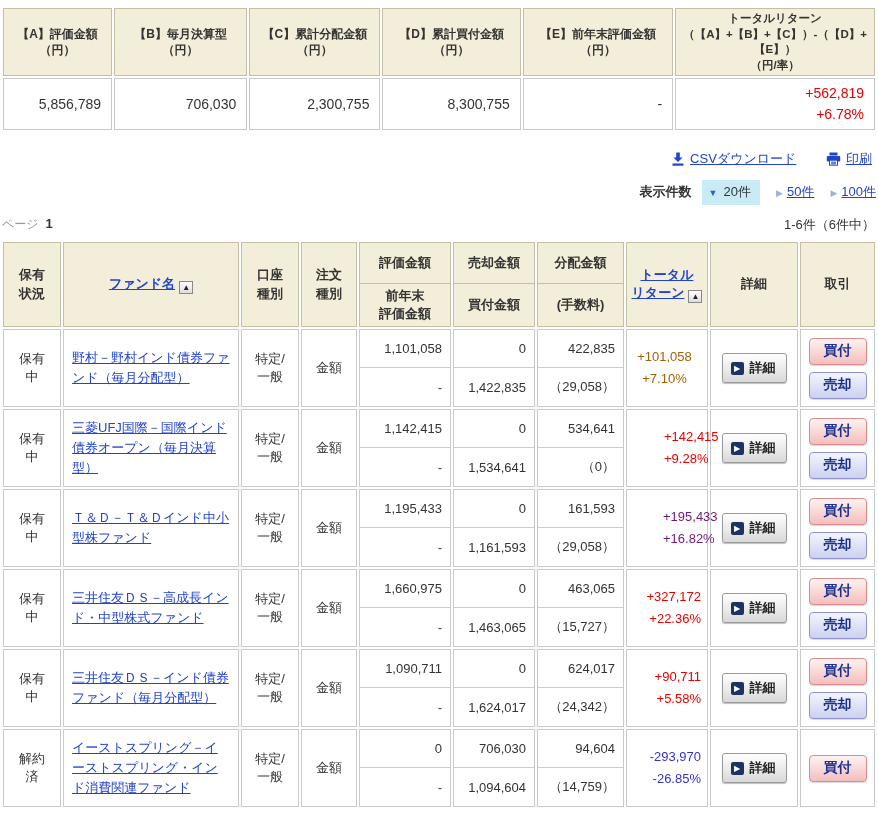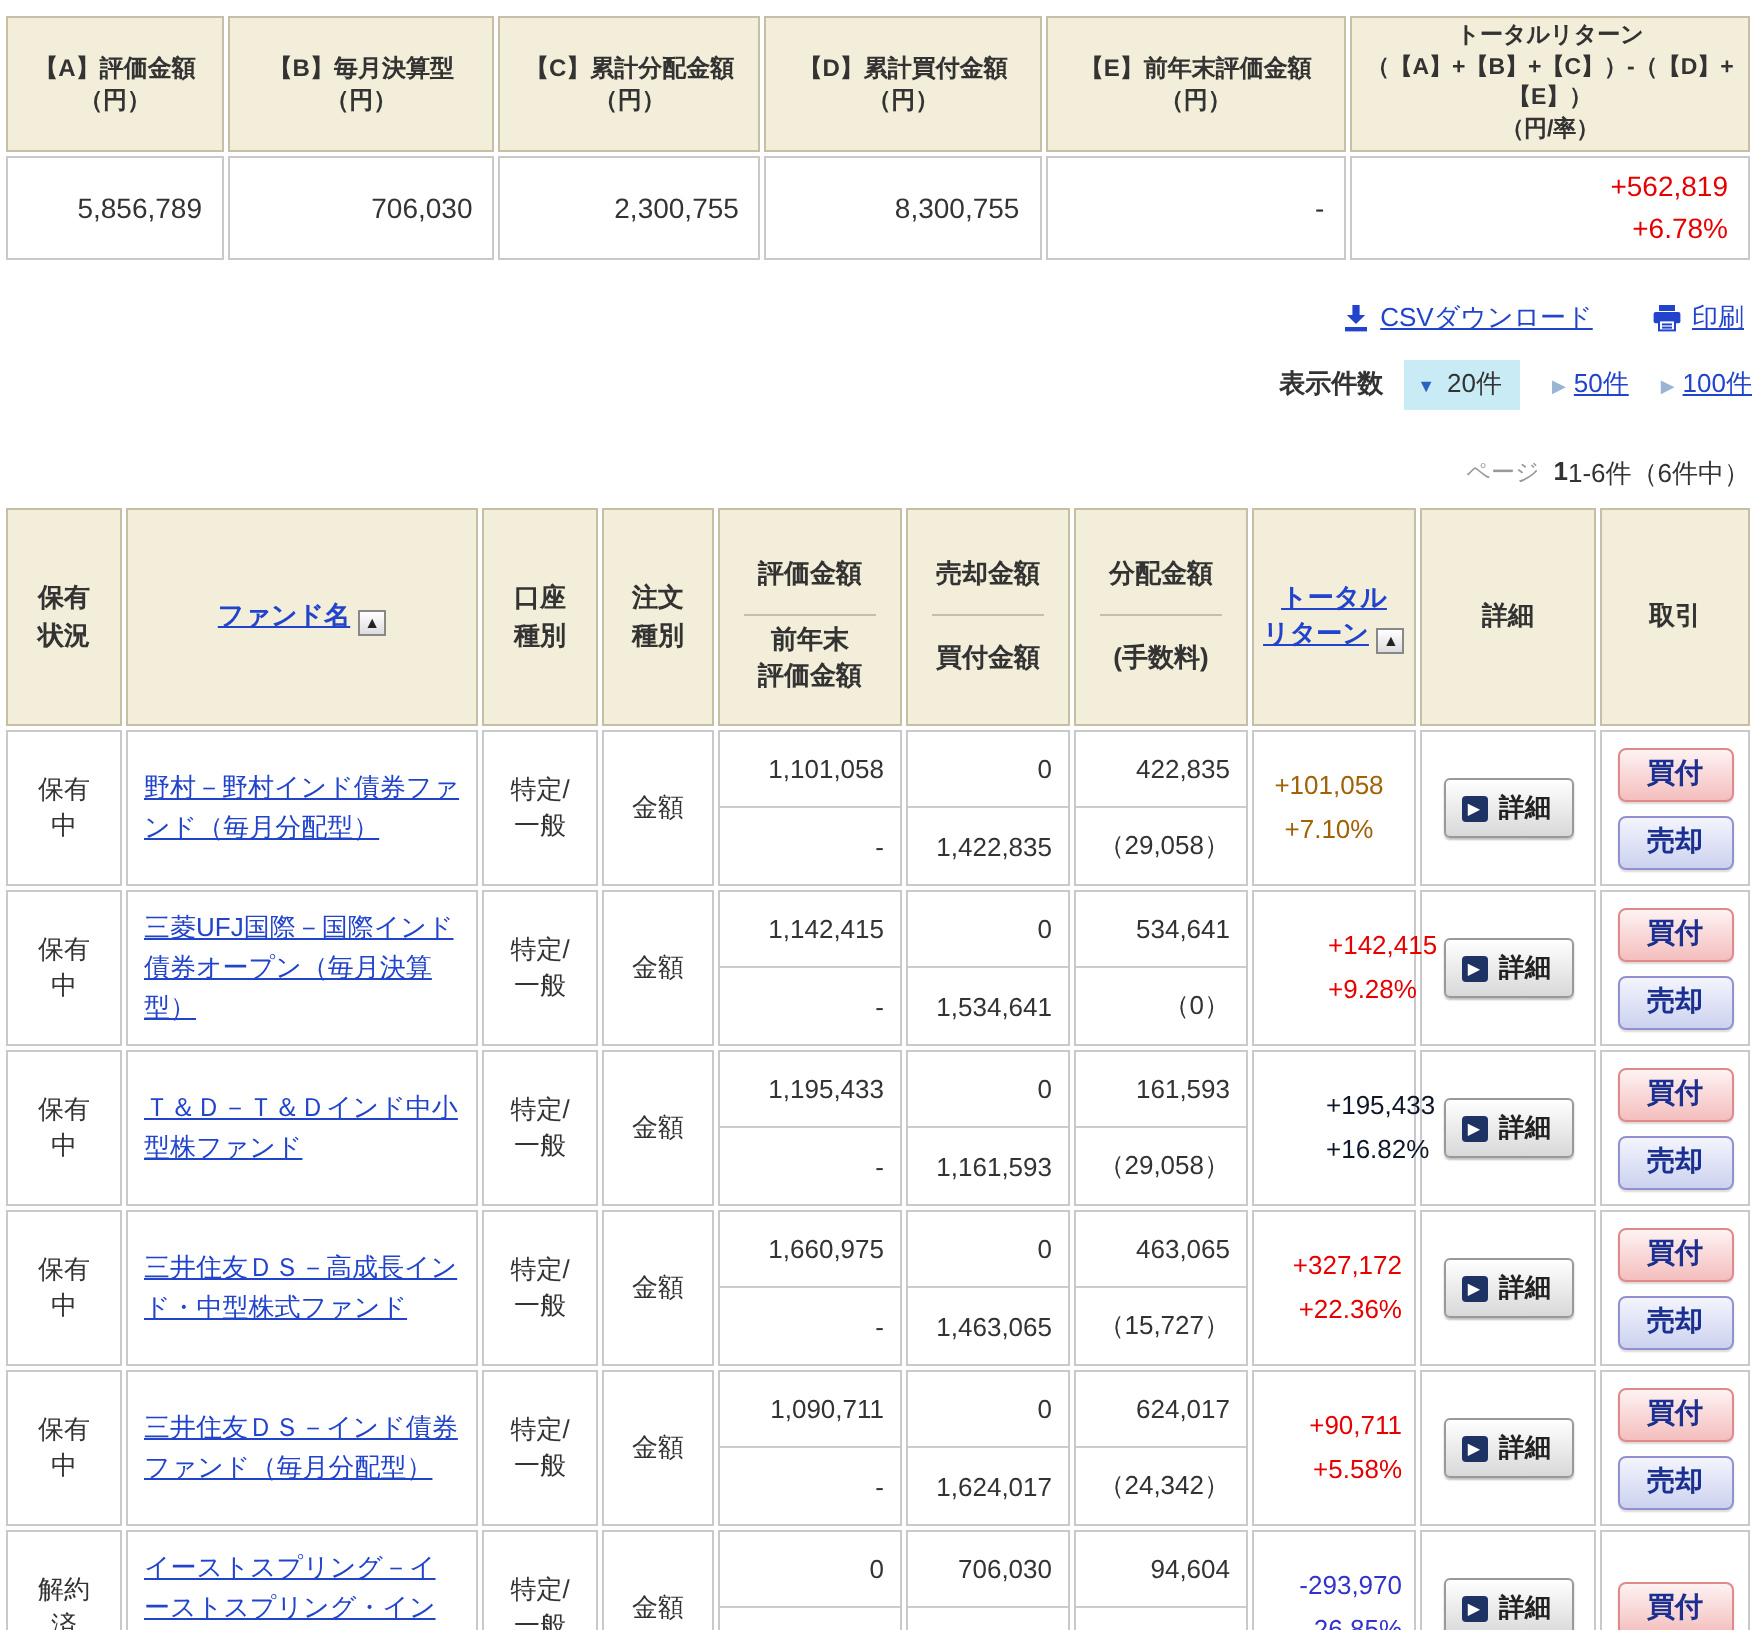--- a/index.html
+++ b/index.html
@@ -38,35 +38,35 @@
   .display-count { text-align:right; margin:10px 2px 0 0; font-size:13px; height:24px;
     display:flex; justify-content:flex-end; align-items:center; }
   .dc-label { font-weight:bold;text-align:center; }
   .dc-selected { background:var(--sel-bg,#c9ebf5); padding:3px 9px 4px 7px; margin-left:10px; cursor:pointer; }
   .dc-caret { color:#2a62c0; font-size:9px; margin-right:6px; }
   .dc-opt { margin-left:16px; cursor:pointer; text-decoration:none; }
   .dc-tri { color:#9ab4d4; font-size:9px; margin-right:4px; }
   .dc-link { color:var(--link,#2244cc); text-decoration:underline; }
 
   
-  .pagination { display:flex; justify-content:flex-end; margin:24px 3px 6px 2px; font-size:13px; }
+  .pagination { display:flex; justify-content:space-between; margin:12px 3px 6px 2px; font-size:13px; }
   .pg-word { color:#999; font-size:12px; }
   .pg-num { font-weight:bold; margin-left:7px; }
 
   
   table.fund {
     border-collapse:separate; border-spacing:2px;
     table-layout:fixed; width:876px; margin:2px 0 0 1px;
   }
   table.fund th {
     background:var(--hdr-bg,#f3eed9); border:1px solid #c6bfa6;
     font-size:13px; font-weight:bold; text-align:center; vertical-align:middle;
     padding:0; height:84px; line-height:1.4;
   }
-  table.fund th.th-split { padding:12px; }
+  table.fund th.th-split { padding:0; }
   .sp-top { height:41px; display:flex; align-items:center; justify-content:center; border-bottom:1px solid #c6bfa6; }
   .sp-bot { height:42px; display:flex; align-items:center; justify-content:center; white-space:pre-line; text-align:center; }
   .hlink { color:var(--link,#2244cc); text-decoration:underline; cursor:pointer; white-space:pre-line; }
   .sort-box {
     display:inline-flex; align-items:center; justify-content:center;
     width:14px; height:13px; margin-left:4px; vertical-align:-2px;
     border:1px solid #888; background:linear-gradient(#fff,#ddd);
     font-size:8px; color:#222; cursor:pointer;
   }
 
@@ -287,21 +287,21 @@
           <div class="dsp-bot">-</div>
         </td>
         <td class="td-split">
           <div class="dsp-top">0</div>
           <div class="dsp-bot">1,161,593</div>
         </td>
         <td class="td-split">
           <div class="dsp-top">161,593</div>
           <div class="dsp-bot">（29,058）</div>
         </td>
-        <td class="td-return" style="color: #0f172a; padding-left: 36px;">+195,433
+        <td class="td-return" style="color: #701a75; padding-left: 36px;">+195,433
 +16.82%</td>
         <td class="td-c td-detail"><button class="btn-detail">
             <span class="dicon">▶</span>
             <span>詳細</span>
           </button></td>
         <td class="td-trade">
           <div class="trade-stack">
             <button class="btn-buy">買付</button>
             <button class="btn-sell">売却</button>
           </div>

